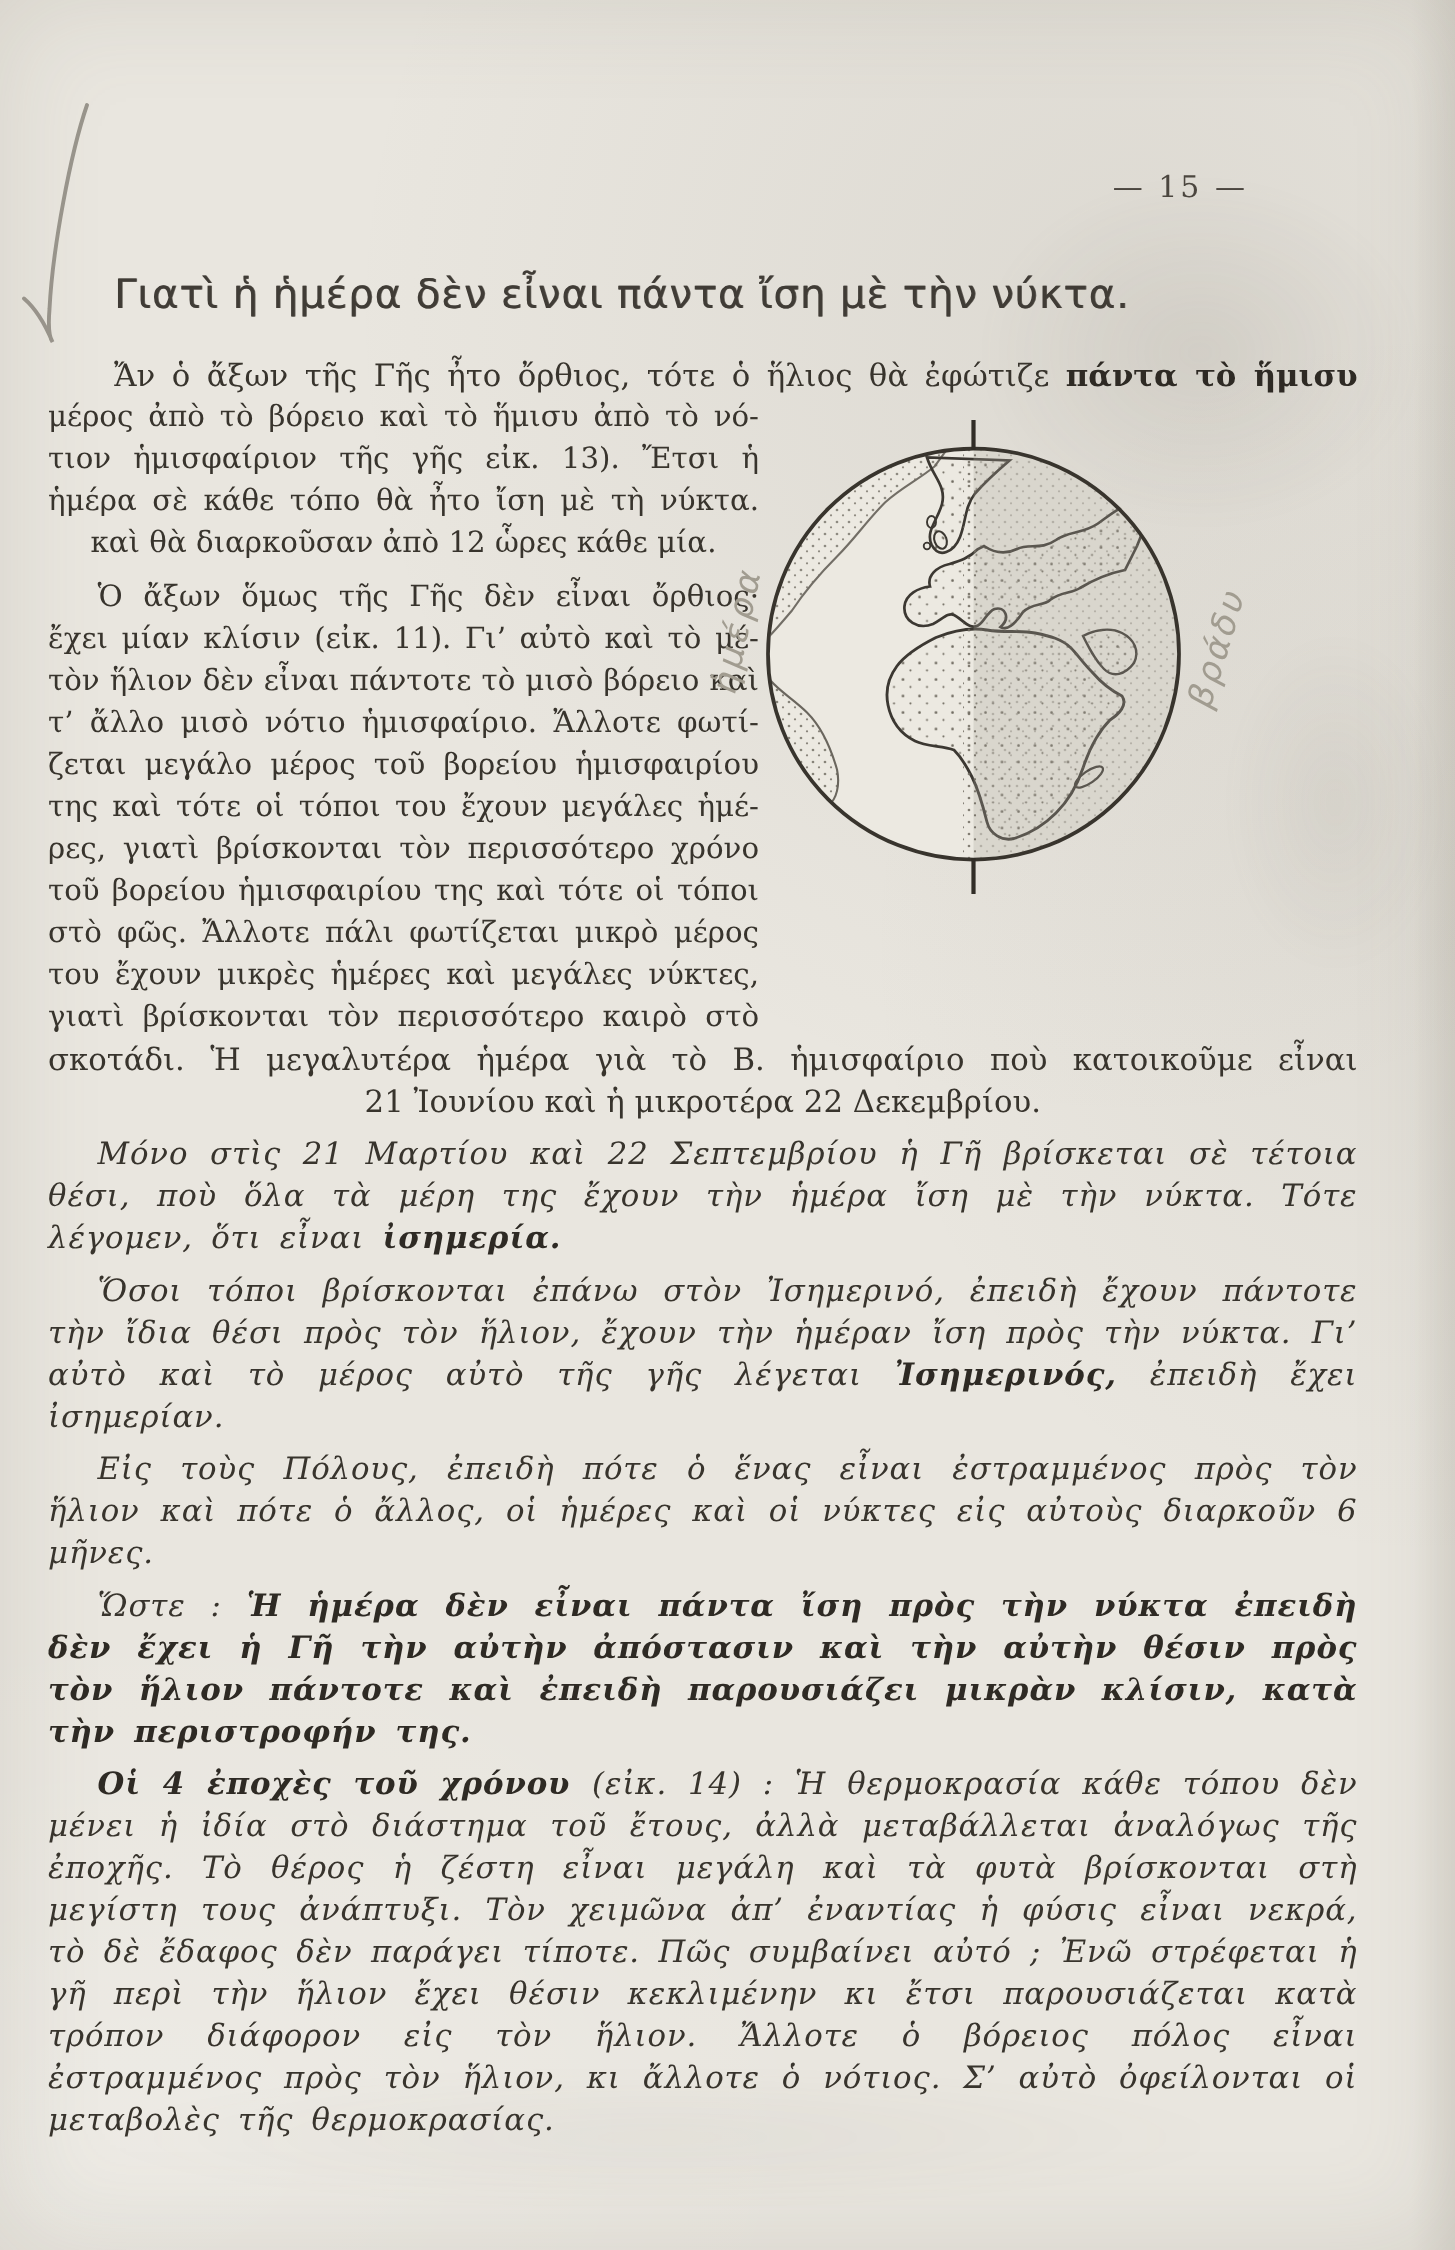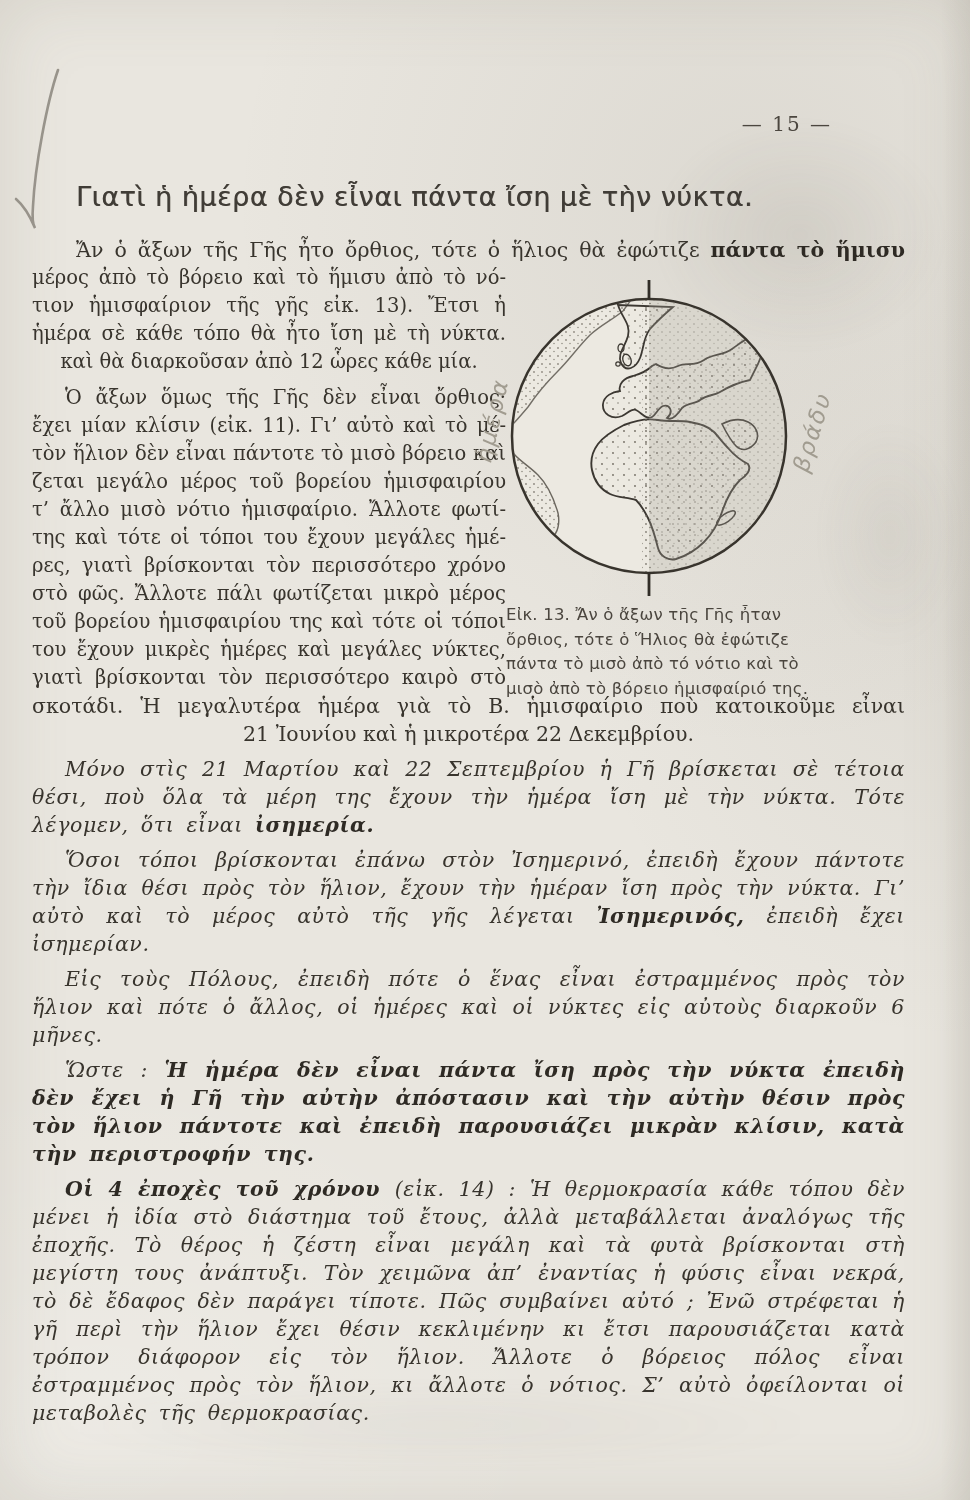--- a/index.html
+++ b/index.html
@@ -83,26 +83,26 @@
 
     <div id="narrow-column">
       <div class="line jline">μέρος ἀπὸ τὸ βόρειο καὶ τὸ ἥμισυ ἀπὸ τὸ νό-</div>
       <div class="line jline">τιον ἡμισφαίριον τῆς γῆς εἰκ. 13). Ἔτσι ἡ</div>
       <div class="line jline">ἡμέρα σὲ κάθε τόπο θὰ ἦτο ἴση μὲ τὴ νύκτα.</div>
       <div class="line lline">καὶ θὰ διαρκοῦσαν ἀπὸ 12 ὧρες κάθε μία.</div>
       <div class="pgap"></div>
       <div class="line jline ind">Ὁ ἄξων ὅμως τῆς Γῆς δὲν εἶναι ὄρθιος·</div>
       <div class="line jline">ἔχει μίαν κλίσιν (εἰκ. 11). Γι’ αὐτὸ καὶ τὸ μέ-</div>
       <div class="line jline">τὸν ἥλιον δὲν εἶναι πάντοτε τὸ μισὸ βόρειο καὶ</div>
+      <div class="line jline">τ’ ἄλλο μισὸ νότιο ἡμισφαίριο. Ἄλλοτε φωτί-</div>
       <div class="line jline">ζεται μεγάλο μέρος τοῦ βορείου ἡμισφαιρίου</div>
-      <div class="line jline">τ’ ἄλλο μισὸ νότιο ἡμισφαίριο. Ἄλλοτε φωτί-</div>
       <div class="line jline">της καὶ τότε οἱ τόποι του ἔχουν μεγάλες ἡμέ-</div>
       <div class="line jline">ρες, γιατὶ βρίσκονται τὸν περισσότερο χρόνο</div>
+      <div class="line jline">τοῦ βορείου ἡμισφαιρίου της καὶ τότε οἱ τόποι</div>
       <div class="line jline">στὸ φῶς. Ἄλλοτε πάλι φωτίζεται μικρὸ μέρος</div>
-      <div class="line jline">τοῦ βορείου ἡμισφαιρίου της καὶ τότε οἱ τόποι</div>
       <div class="line jline">του ἔχουν μικρὲς ἡμέρες καὶ μεγάλες νύκτες,</div>
       <div class="line jline">γιατὶ βρίσκονται τὸν περισσότερο καιρὸ στὸ</div>
     </div>
 
     <div class="line jline wide">σκοτάδι. Ἡ μεγαλυτέρα ἡμέρα γιὰ τὸ Β. ἡμισφαίριο ποὺ κατοικοῦμε εἶναι</div>
     <div class="line lline wide">21 Ἰουνίου καὶ ἡ μικροτέρα 22 Δεκεμβρίου.</div>
 
     <p class="para">
       <span>Μόνο στὶς 21 Μαρτίου καὶ 22 Σεπτεμβρίου ἡ Γῆ βρίσκεται σὲ τέτοια θέσι, ποὺ ὅλα τὰ μέρη της ἔχουν τὴν ἡμέρα ἴση μὲ τὴν νύκτα. Τότε λέγομεν, ὅτι εἶναι </span><span class="b">ἰσημερία.</span>
     </p>
@@ -166,23 +166,17 @@
         <rect x="149" y="18" width="143" height="290" fill="url(#stip)" opacity="0.35"></rect>
 
         <rect x="142" y="18" width="9" height="290" fill="url(#stip)" opacity="0.85"></rect>
       </g>
 
       <circle cx="149" cy="162" r="137" fill="none" stroke="#38342d" stroke-width="2.5"></circle>
       <path d="M149,6 L149,26 M149,298 L149,322" stroke="#312d27" stroke-width="2.8"></path>
     </svg>
   </div>
 
-  <div class="abs" id="figure-caption">
-    <div>Εἰκ. 13. Ἄν ὁ ἄξων τῆς Γῆς ἦταν</div>
-    <div>ὄρθιος, τότε ὁ Ἥλιος θὰ ἐφώτιζε</div>
-    <div>πάντα τὸ μισὸ ἀπὸ τό νότιο καὶ τὸ</div>
-    <div>μισὸ ἀπὸ τὸ βόρειο ἡμισφαίριό της.</div>
-  </div>
 
   <div class="abs hand" id="hand-day">ἡμέρα</div>
   <div class="abs hand" id="hand-night">βράδυ</div>
 
 </div>
 
 </body></html>

